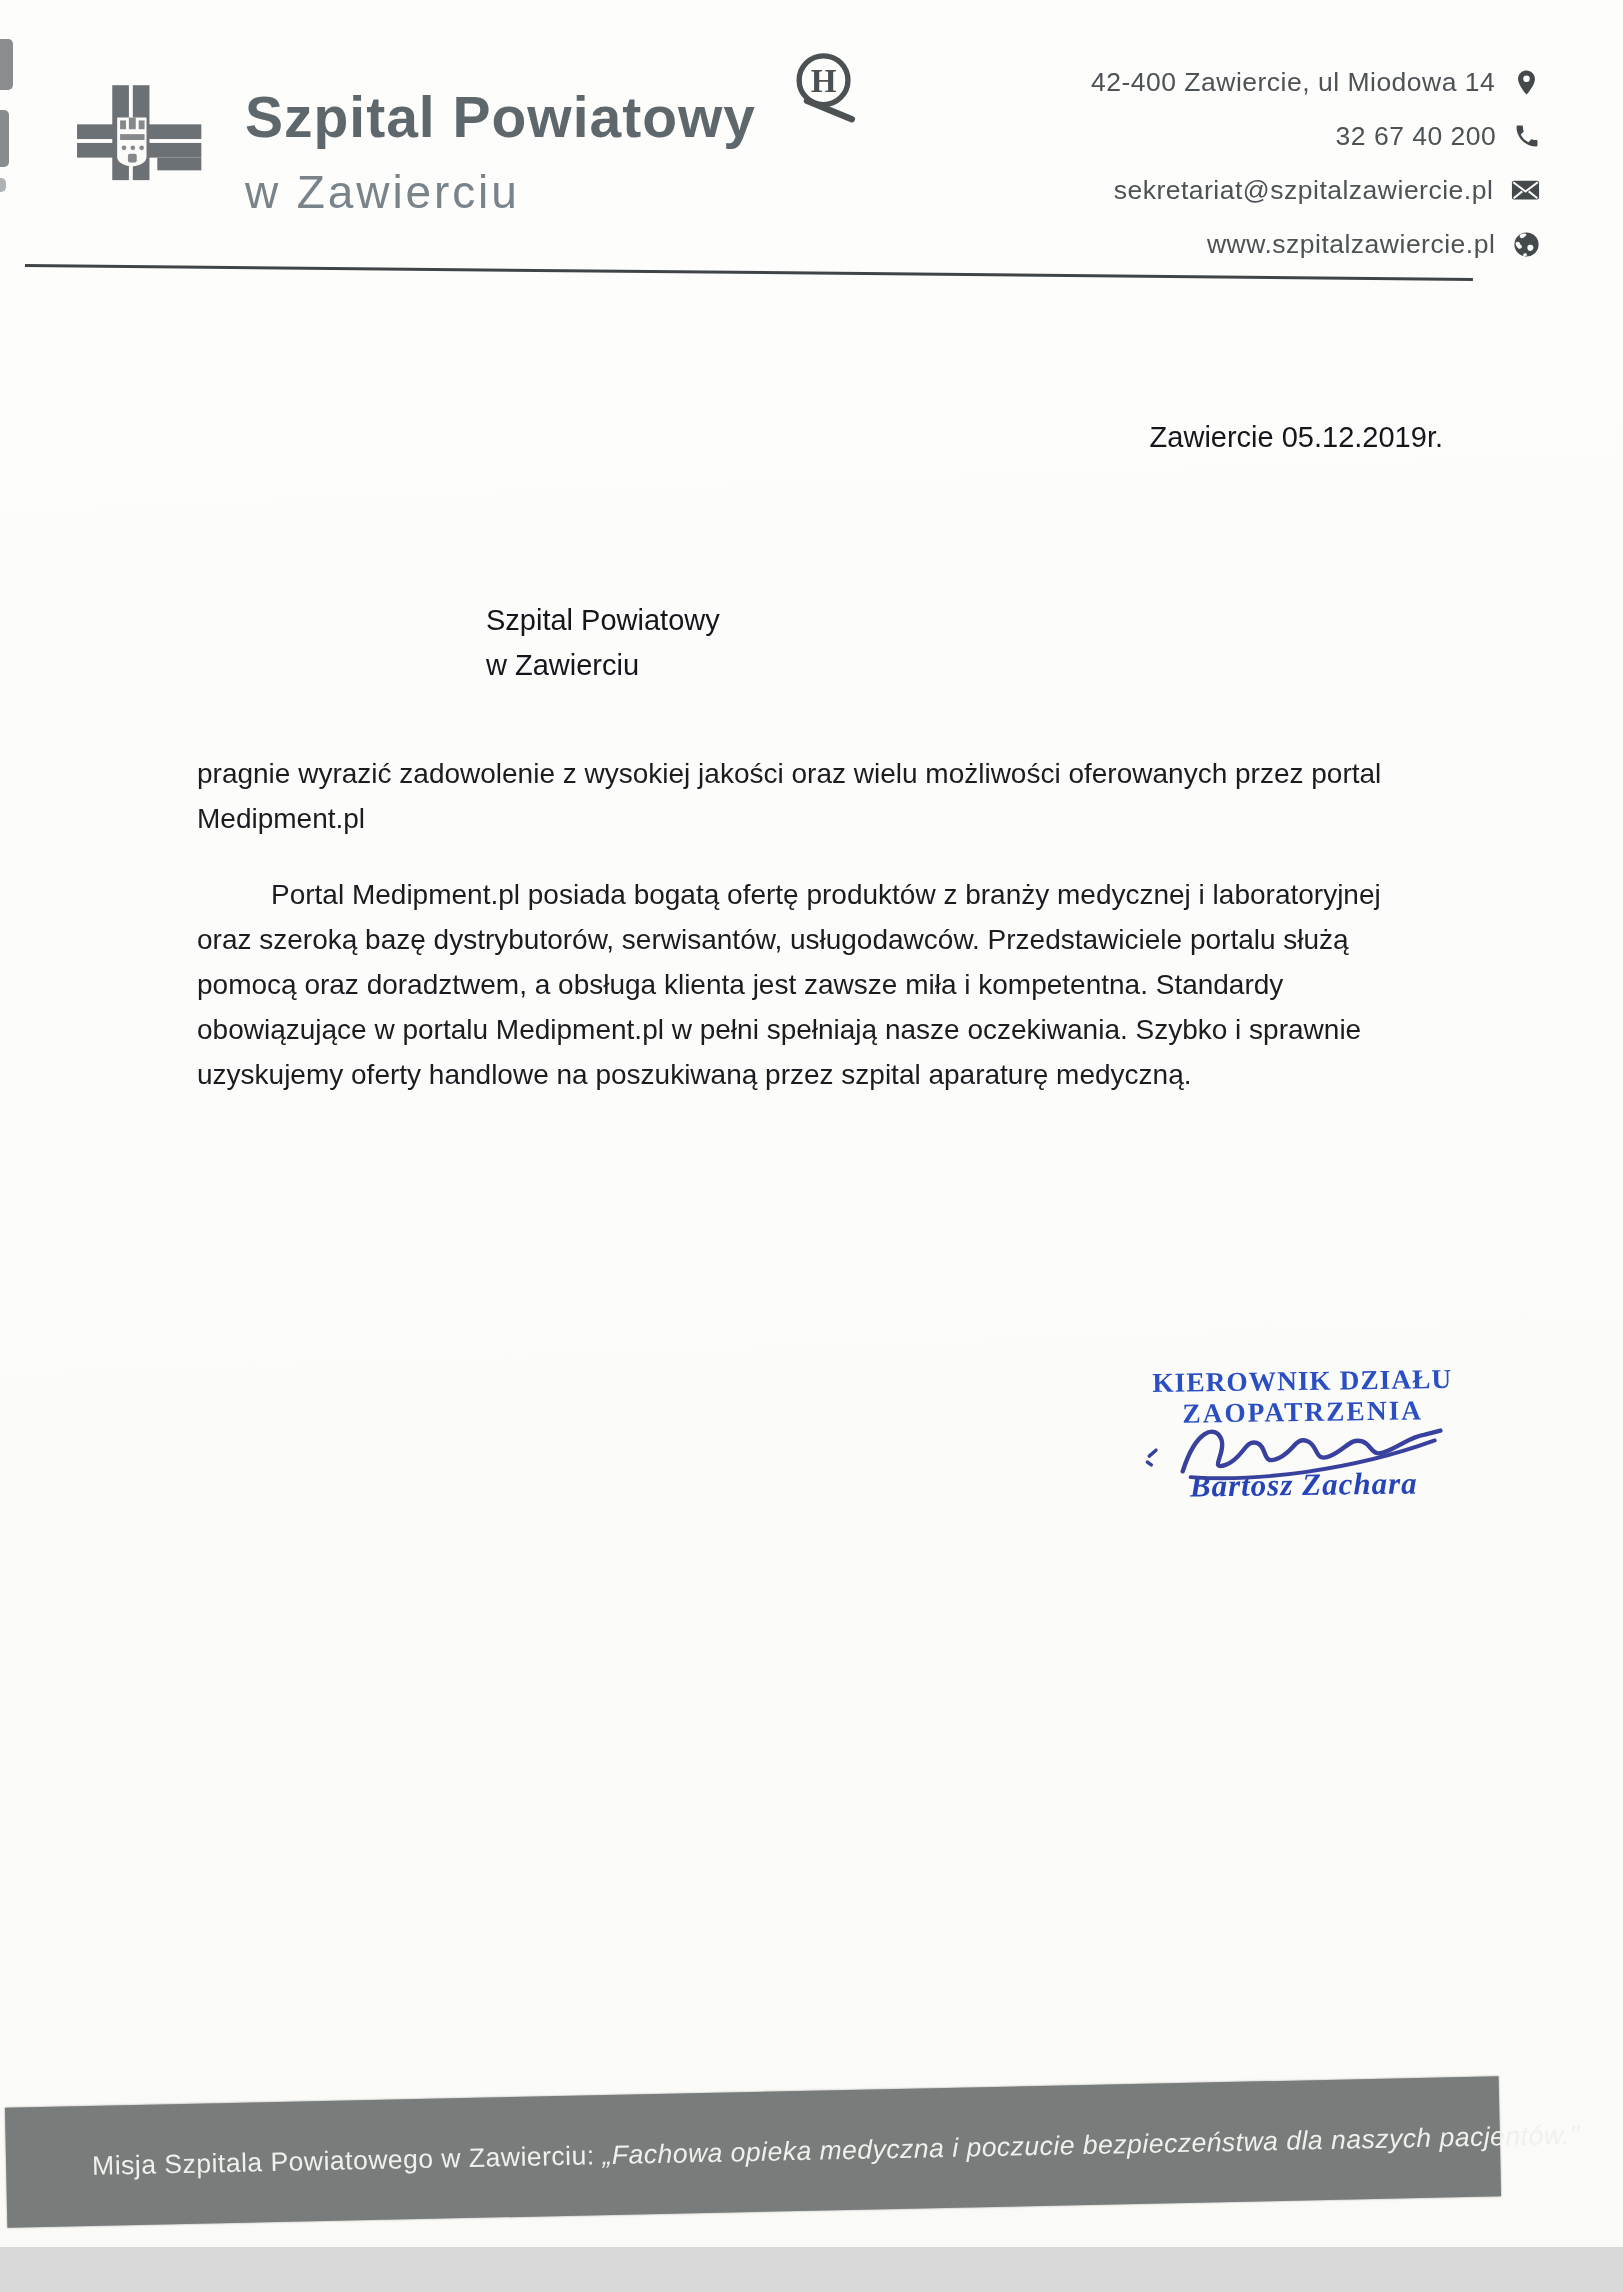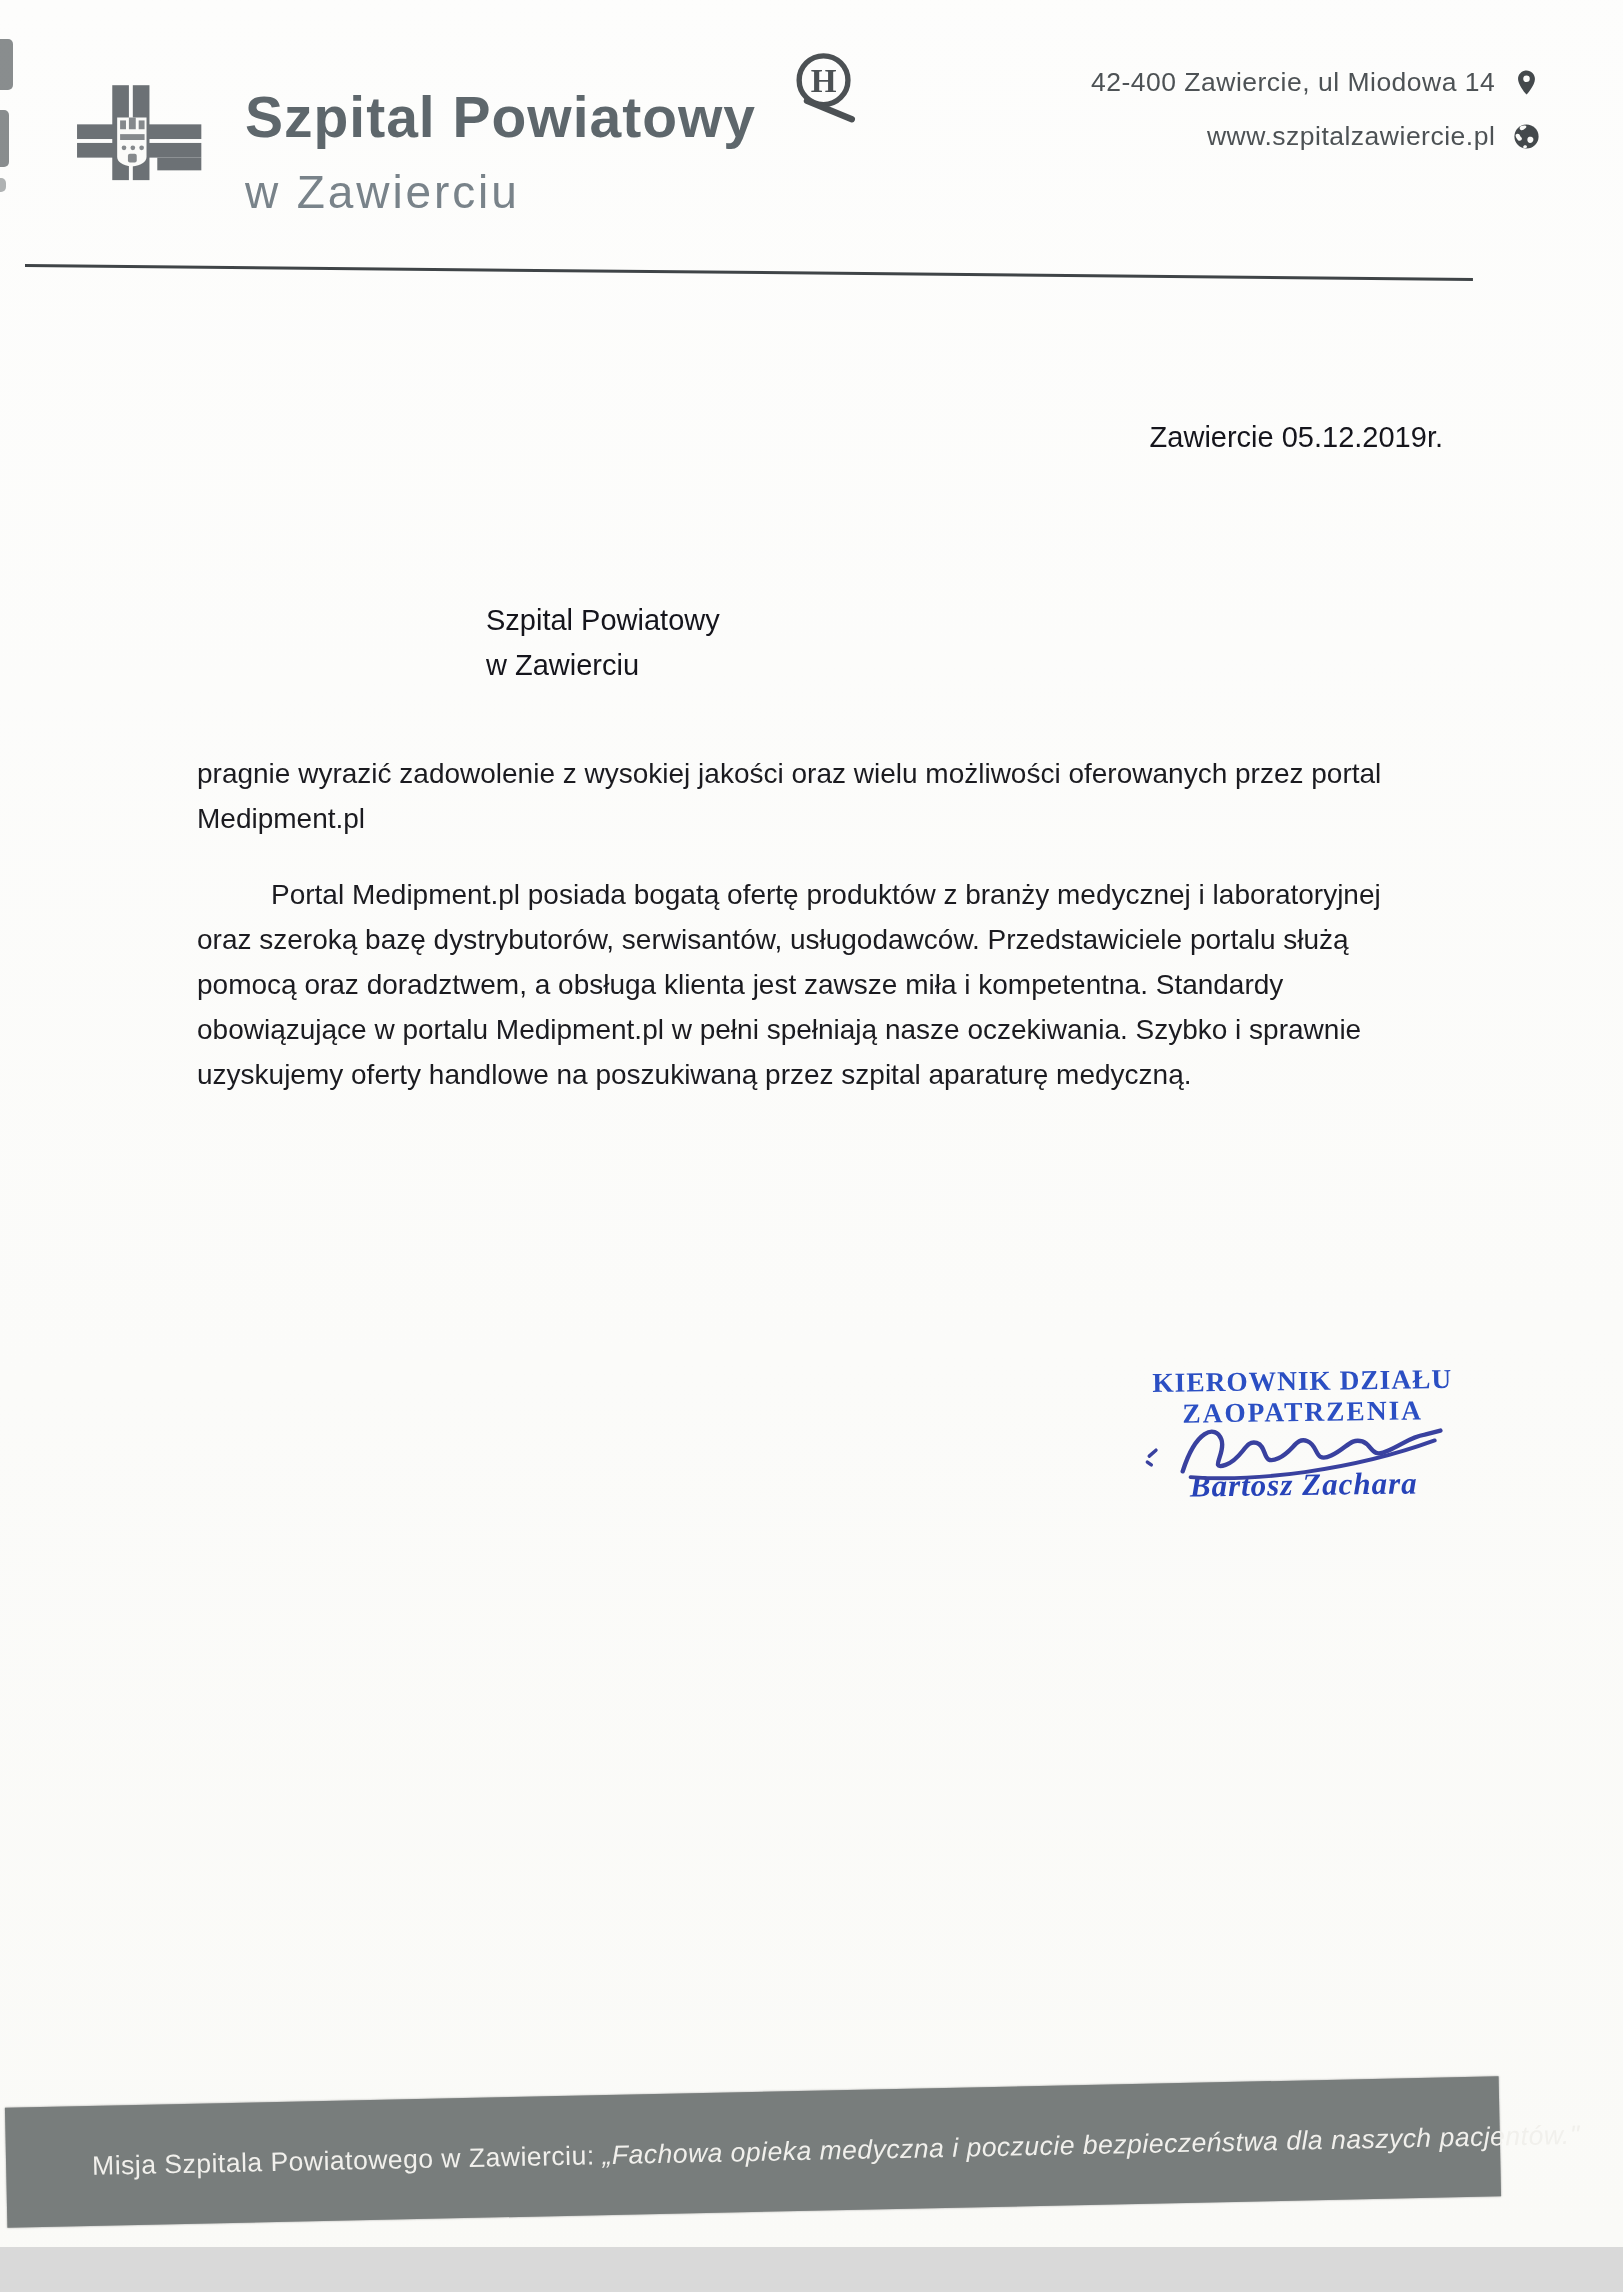--- a/index.html
+++ b/index.html
@@ -127,20 +127,33 @@
   <div class="brand-subtitle">w Zawierciu</div>
 
   <div class="contact-block">
     <div class="contact-row">
       <span>42-400 Zawiercie, ul Miodowa 14</span>
       <svg width="29" height="29" viewBox="0 0 24 24">
         <path fill="#44494c" d="M12 2C8.13 2 5 5.13 5 9c0 5.25 7 13 7 13s7-7.75 7-13c0-3.87-3.13-7-7-7zm0 9.6a2.7 2.7 0 1 1 0-5.4 2.7 2.7 0 0 1 0 5.4z"></path>
       </svg>
     </div>
     <div class="contact-row">
+      <span>32 67 40 200</span>
+      <svg width="28" height="28" viewBox="0 0 24 24">
+        <path fill="#44494c" d="M6.62 10.79c1.44 2.83 3.76 5.14 6.59 6.59l2.2-2.2c.27-.27.67-.36 1.02-.24 1.12.37 2.33.57 3.57.57.55 0 1 .45 1 1V20c0 .55-.45 1-1 1-9.39 0-17-7.61-17-17 0-.55.45-1 1-1h3.5c.55 0 1 .45 1 1 0 1.25.2 2.45.57 3.57.11.35.03.74-.25 1.02l-2.2 2.2z"></path>
+      </svg>
+    </div>
+    <div class="contact-row">
+      <span>sekretariat@szpitalzawiercie.pl</span>
+      <svg width="31" height="27.4" viewBox="0 0 24 20">
+        <rect x="1.5" y="3" width="21" height="14.5" rx="1.5" fill="#44494c"></rect>
+        <path d="M2.5 4.2 12 11.4l9.5-7.2M2.8 16.6l6.7-5.3M21.2 16.6l-6.7-5.3" fill="none" stroke="#fbfbf9" stroke-width="1.6"></path>
+      </svg>
+    </div>
+    <div class="contact-row">
       <span>www.szpitalzawiercie.pl</span>
       <svg width="29" height="29" viewBox="0 0 24 24">
         <circle cx="12" cy="12" r="10" fill="#44494c"></circle>
         <path fill="#fbfbf9" d="M7.2 3.6c1.6-.9 3.2-1 4.2-.5.8.4.6 1.5-.3 2s-1.2 1.4-2.3 1.6c-1.1.2-2.2-.3-2.4-1.2-.2-.8.1-1.5.8-1.9zM3 10.5c.8-.9 2.2-1 3-.3.7.6.5 1.7 1.4 2.2.9.5 1.1 1.6.4 2.4-.7.8-2 .9-2.8.2C3.7 13.9 2.7 12 3 10.5zM13.5 12.6c1.3-.8 3.2-.4 3.9.7.6 1 .3 2.6-.7 3.4-1 .8-2.6.8-3.4-.1-.8-1-.9-3.1.2-4zM10 19.5c.9-.5 2-.2 2.3.6.3.8-.3 1.6-1.2 1.7-.9.1-1.7-.3-1.8-1-.1-.6.2-1 .7-1.3z"></path>
       </svg>
     </div>
   </div>
 
   <div class="divider"></div>
 

